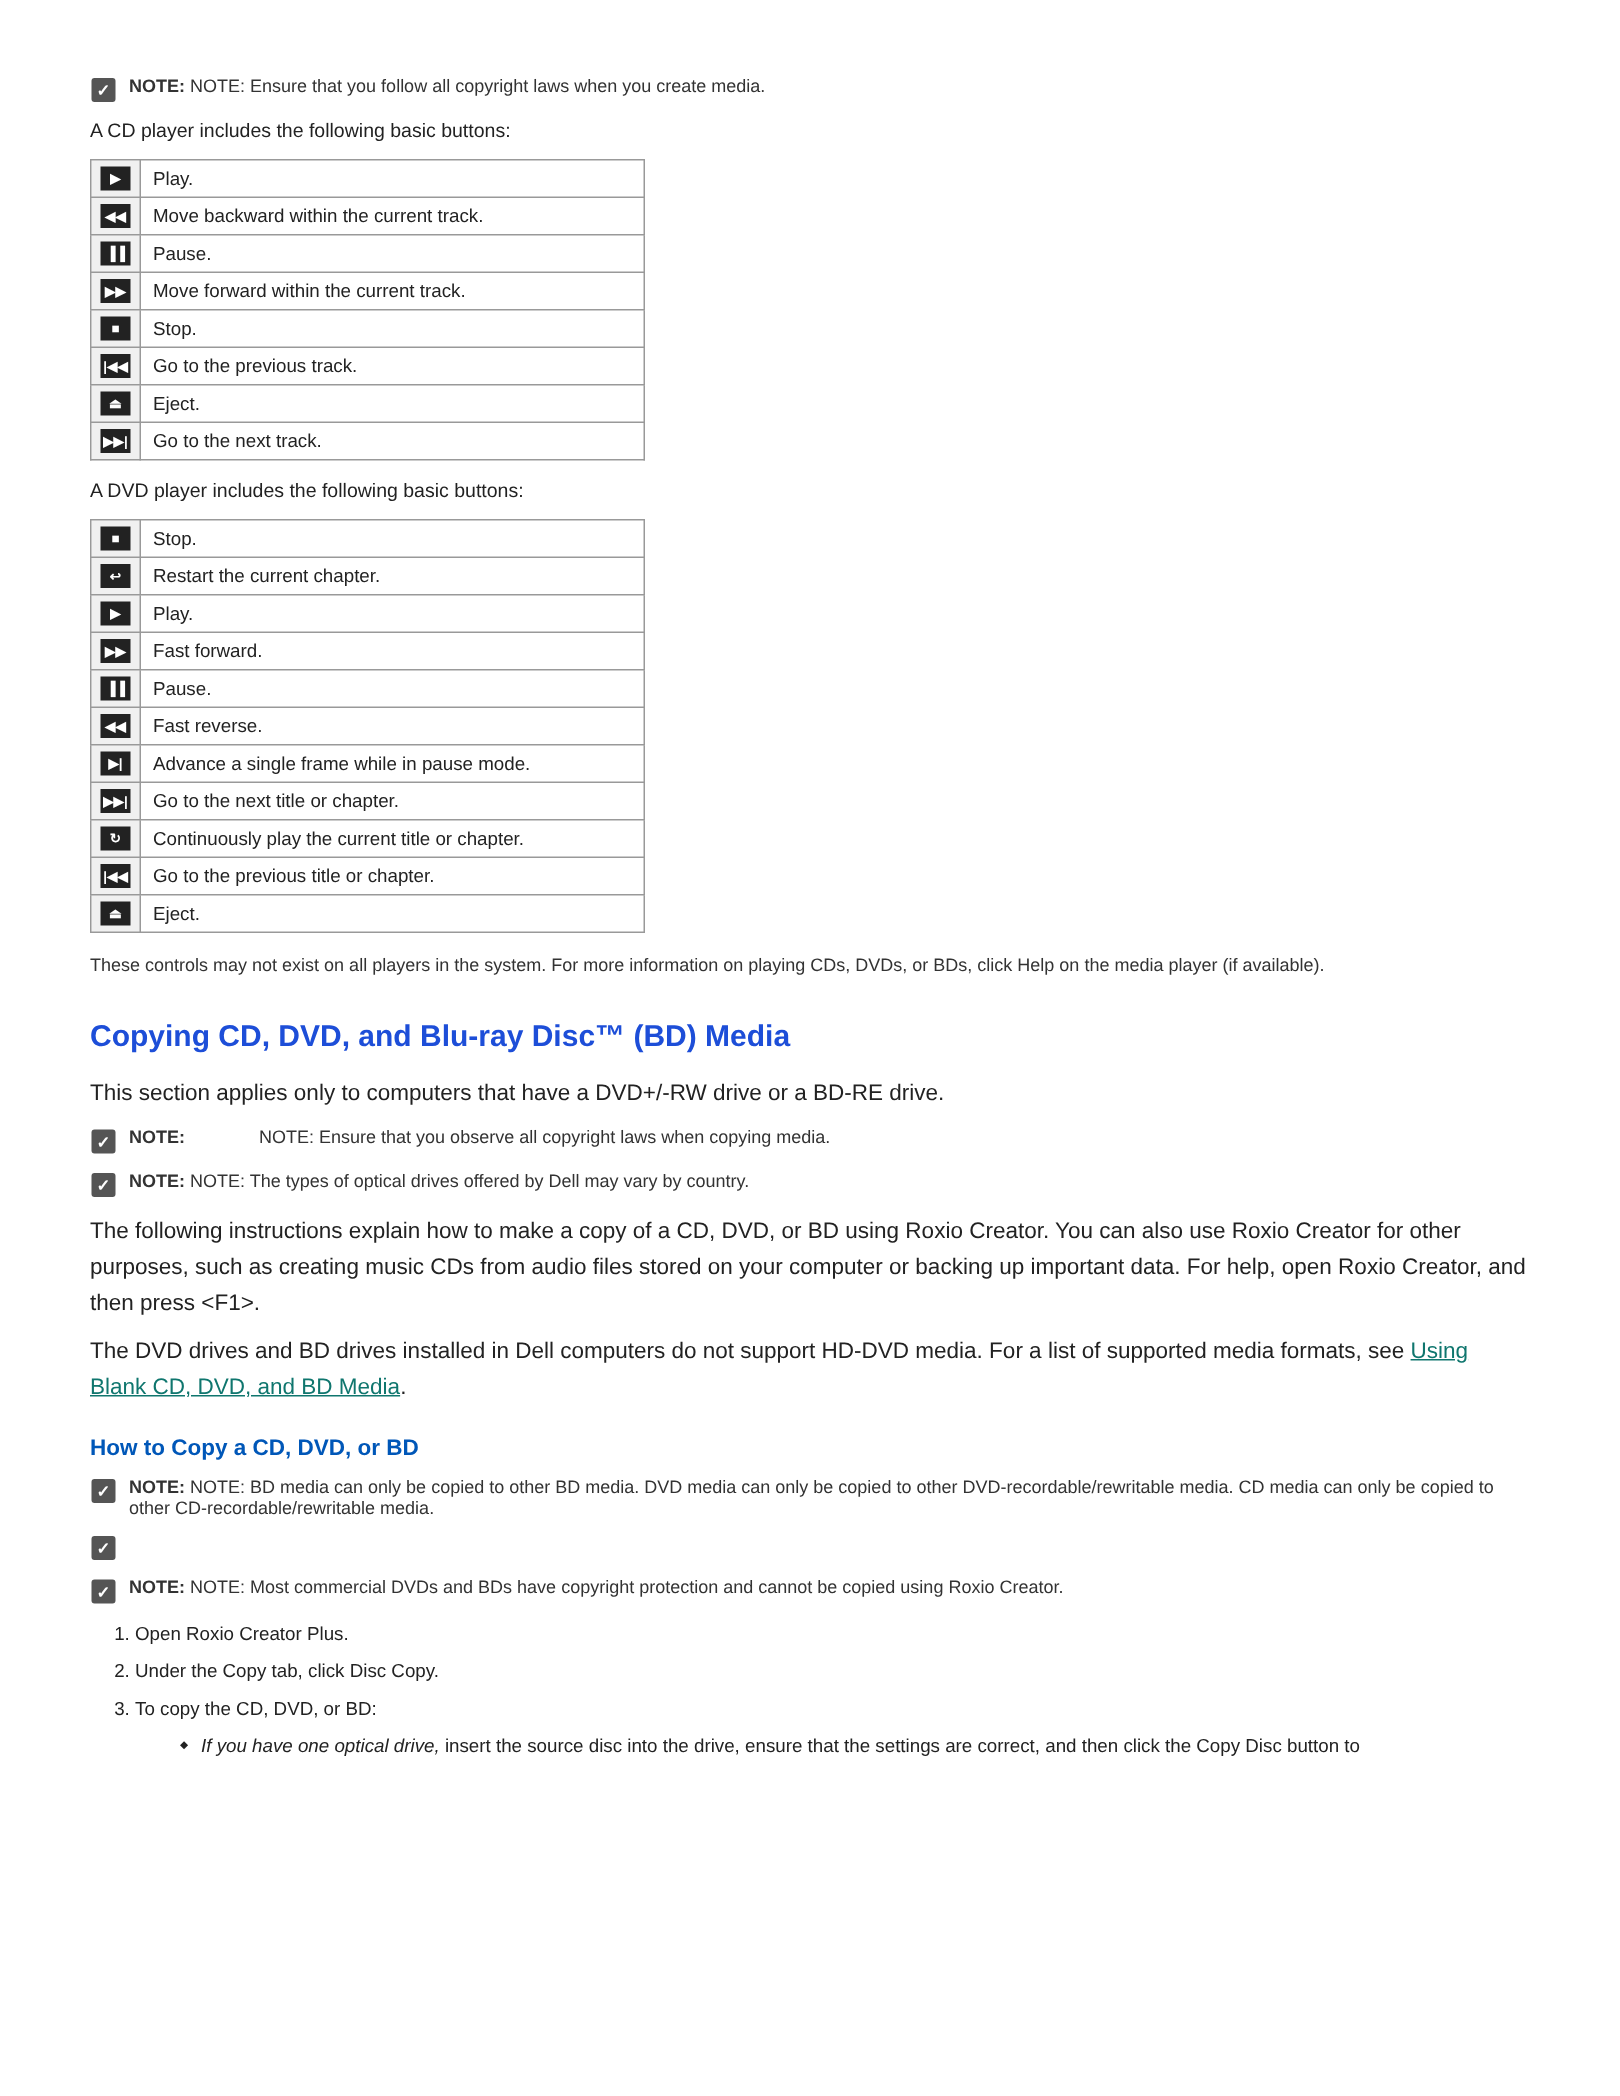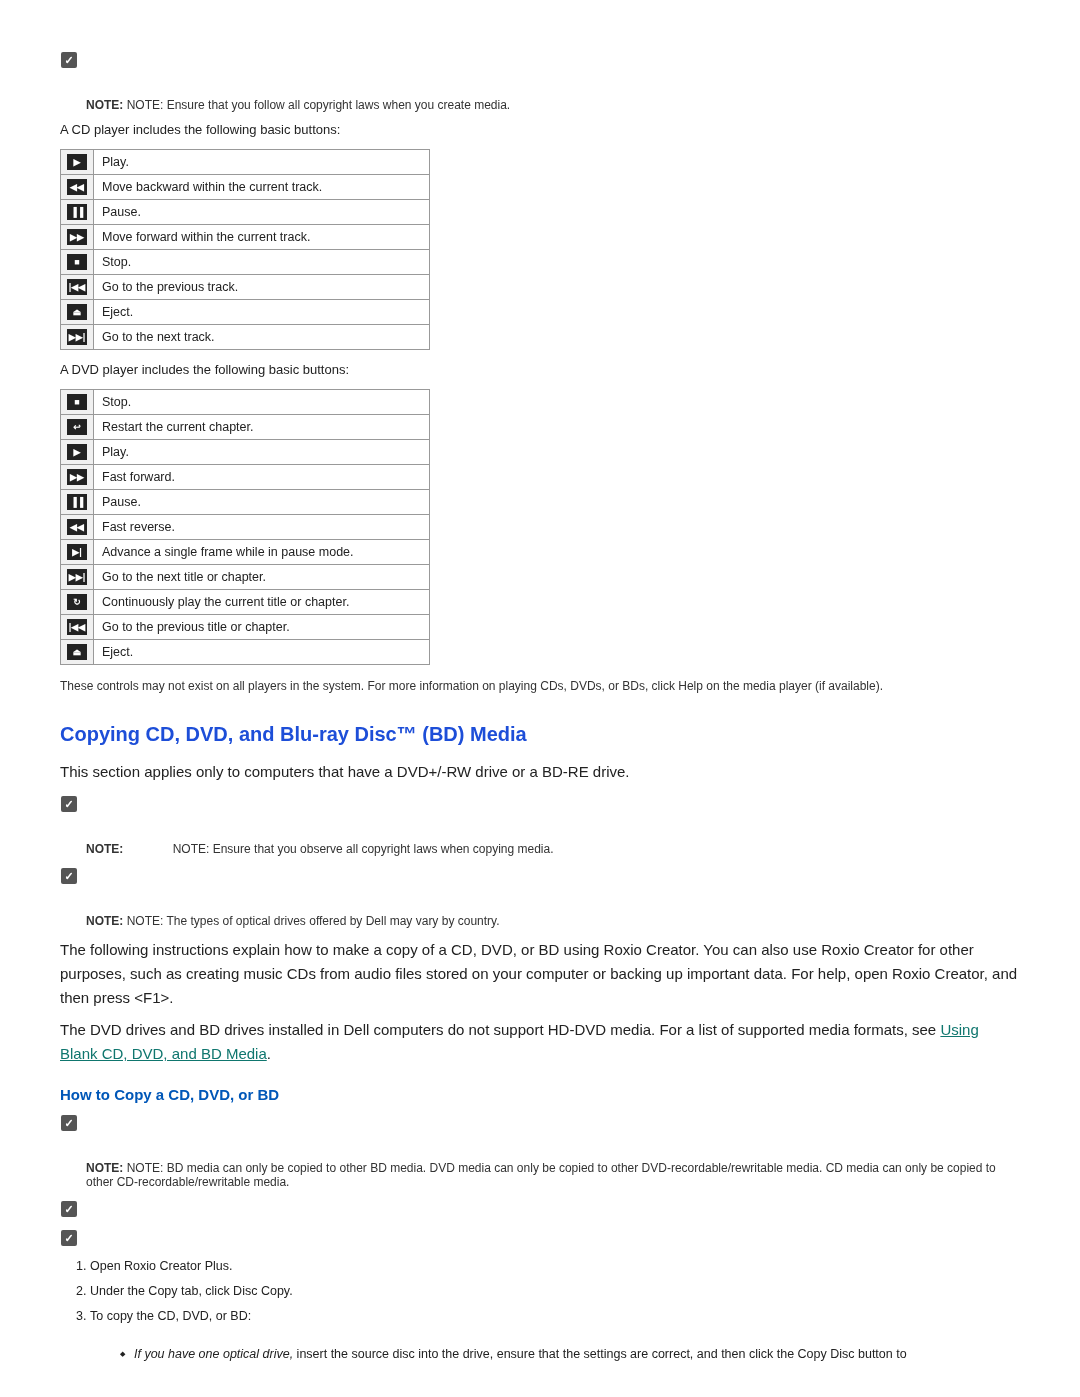--- a/index.html
+++ b/index.html
@@ -19,21 +19,20 @@
     }
     .note-icon {
       width: 18px;
       height: 18px;
       flex-shrink: 0;
       margin-top: 1px;
     }
     .note-text {
       font-size: 12px;
       color: #333;
-      margin-top: 48px;
     }
     .note-text strong {
       font-weight: bold;
     }
     .section-intro {
       margin: 10px 0;
       font-size: 13px;
     }
     .button-table {
       border-collapse: collapse;
@@ -99,21 +98,21 @@
       font-size: 12.5px;
       margin: 6px 0;
       line-height: 1.5;
     }
     .sub-list {
       margin: 6px 0 6px 30px;
       list-style: none;
     }
     .sub-list li {
       font-size: 12.5px;
-      margin: 20px 0;
+      margin: 7px 0;
       line-height: 1.5;
       padding-left: 14px;
       position: relative;
     }
     .sub-list li::before {
       content: "◆";
       font-size: 7px;
       position: absolute;
       left: 0;
       top: 4px;
@@ -311,20 +310,23 @@
     <rect x="1" y="1" width="16" height="16" rx="2" fill="#555"></rect>
     <text x="9" y="13" text-anchor="middle" fill="white" font-size="11" font-weight="bold" font-family="Arial">✓</text>
   </svg>
 </div>
 
 <div class="note-block">
   <svg class="note-icon" viewBox="0 0 18 18" fill="none">
     <rect x="1" y="1" width="16" height="16" rx="2" fill="#555"></rect>
     <text x="9" y="13" text-anchor="middle" fill="white" font-size="11" font-weight="bold" font-family="Arial">✓</text>
   </svg>
+  <span class="note-text">
+    <strong>NOTE:</strong> <span style="font-weight:normal;">NOTE: Most commercial DVDs and BDs have copyright protection and cannot be copied using Roxio Creator.</span>
+  </span>
 </div>
 
 <ol class="ordered-list">
   <li><span>Open Roxio Creator Plus.</span></li>
   <li><span>Under the Copy tab, click Disc Copy.</span></li>
   <li>
     <span>To copy the CD, DVD, or BD:</span>
     <ul class="sub-list">
       <li>
         <span class="italic">If you have one optical drive,</span><span> insert the source disc into the drive, ensure that the settings are correct, and then click the Copy Disc button to</span>

